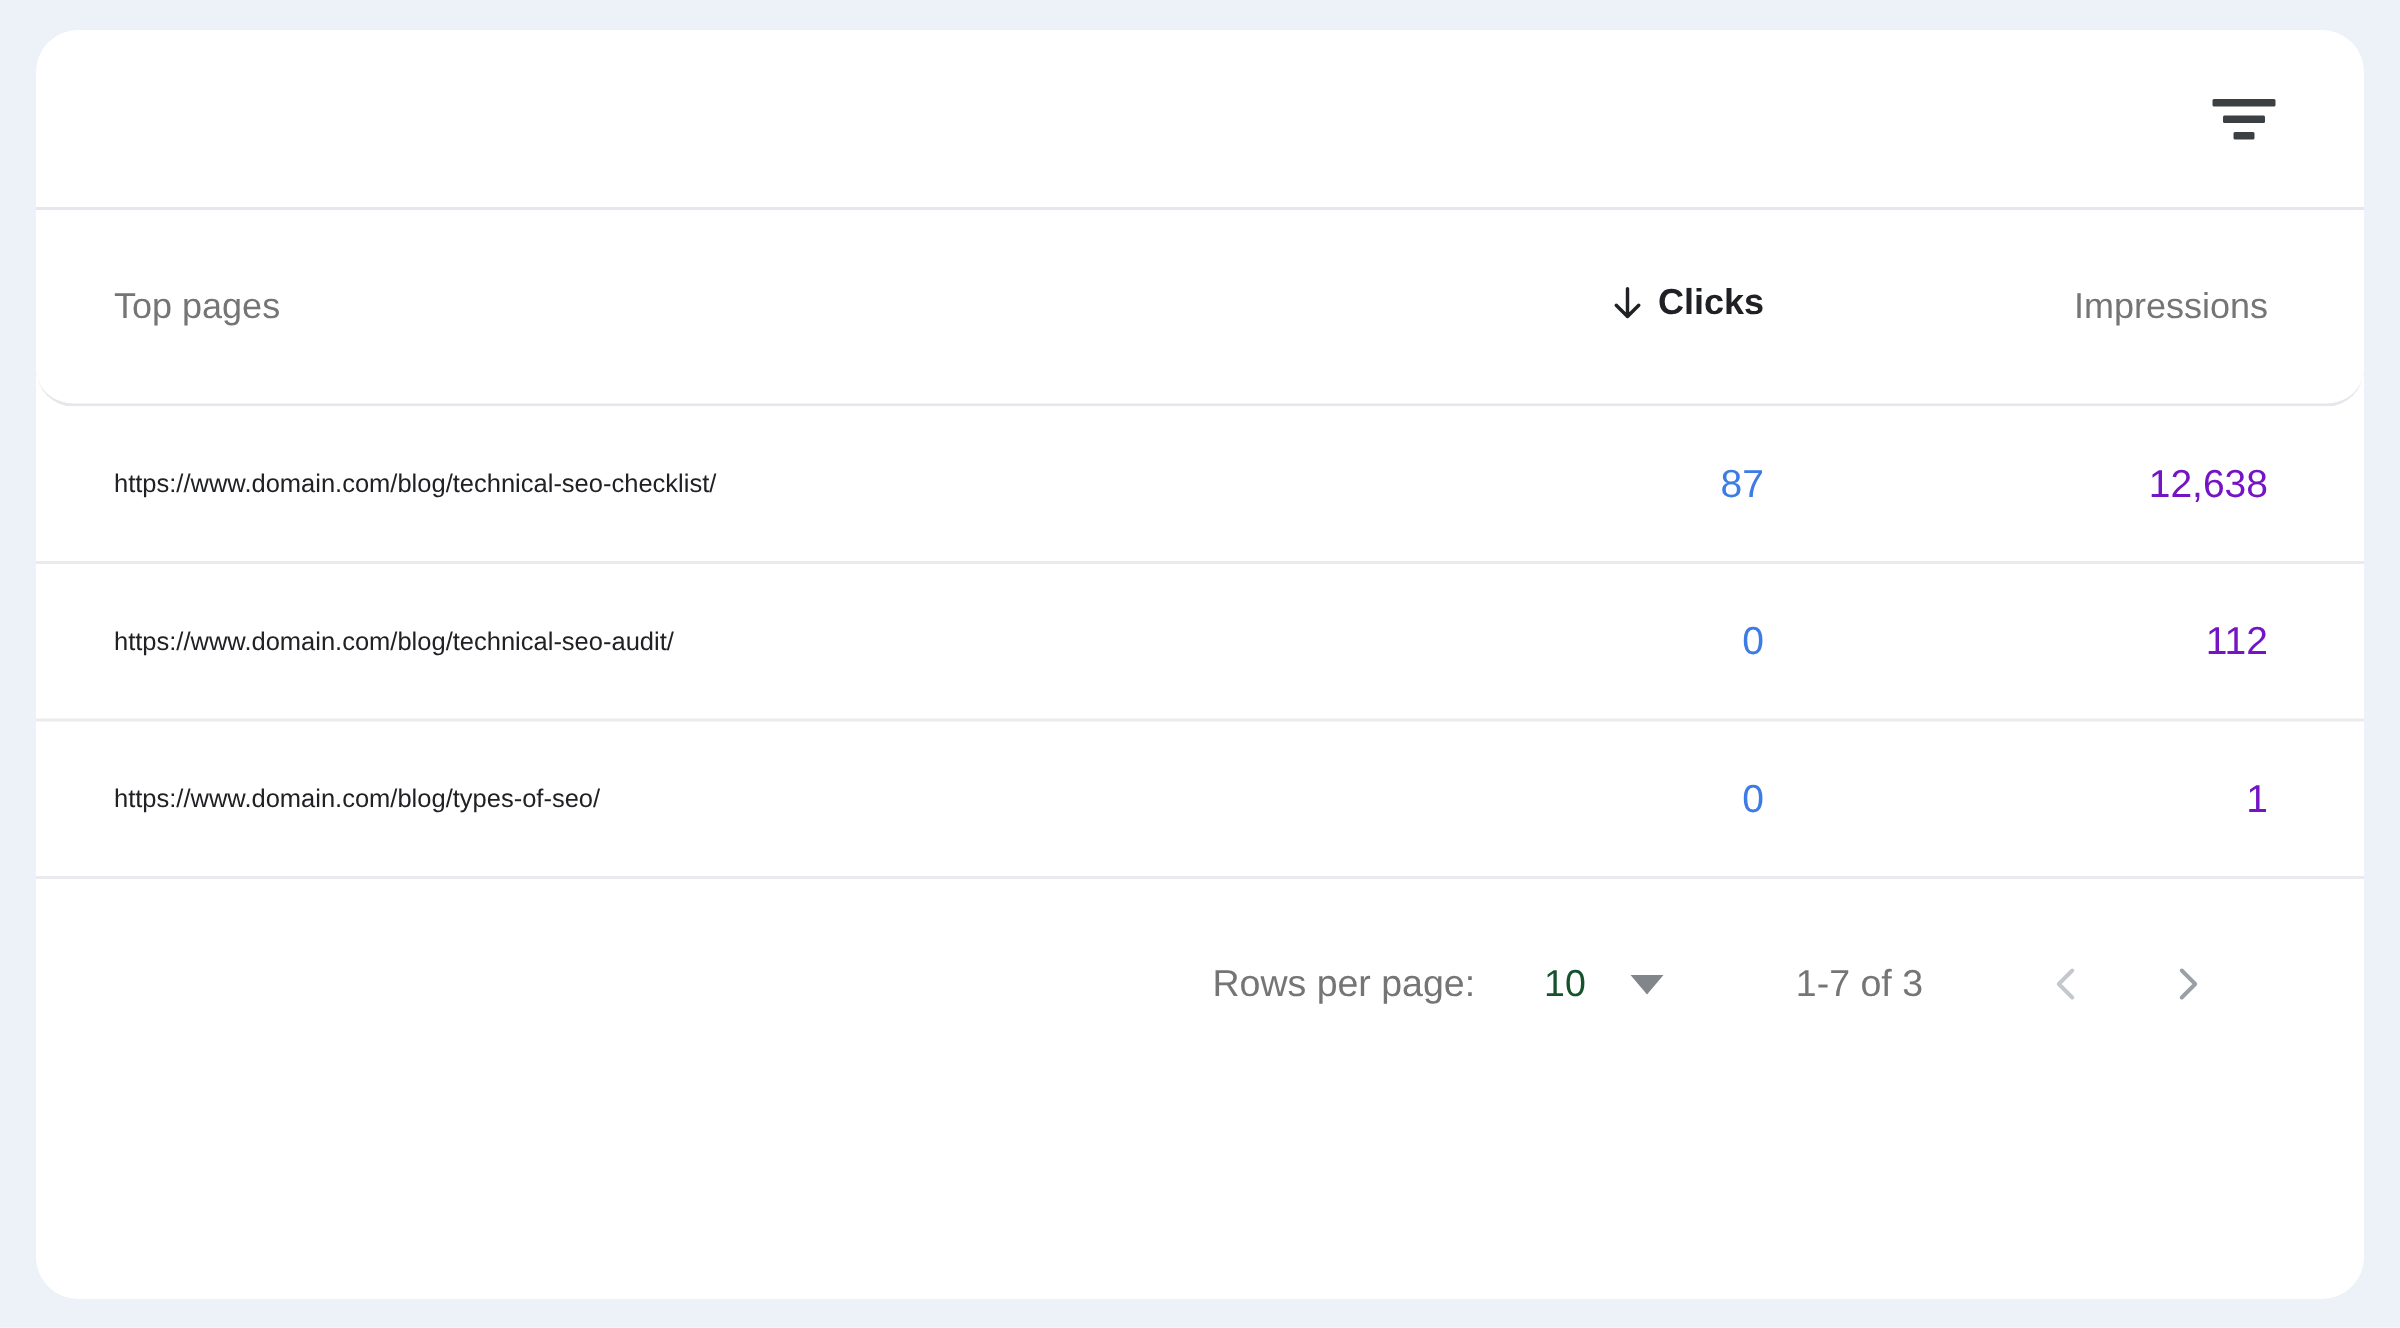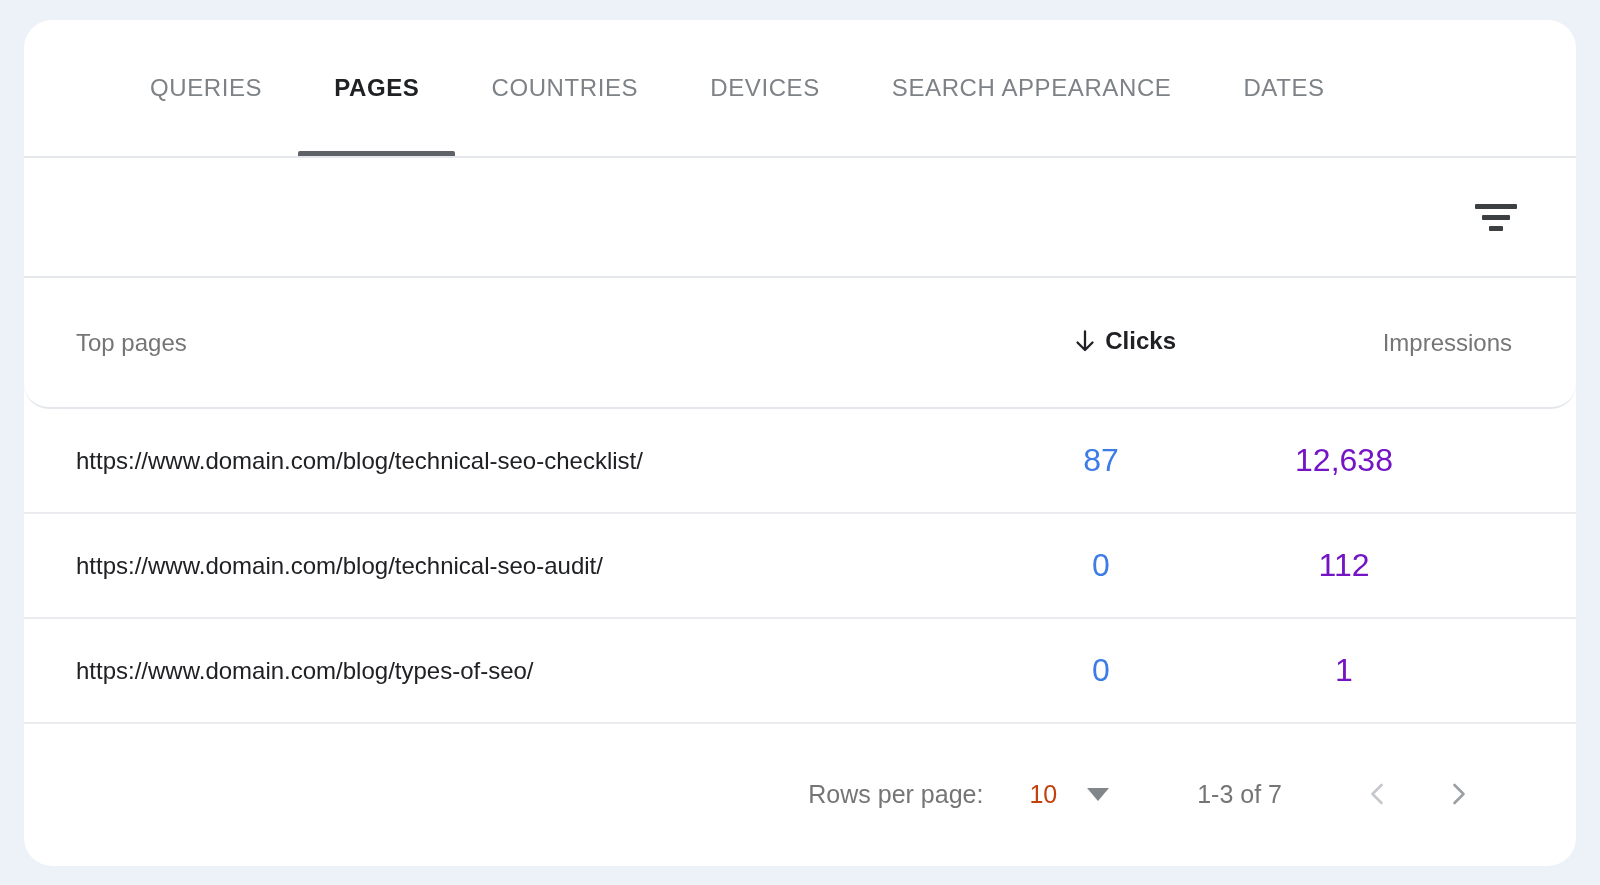--- a/index.html
+++ b/index.html
@@ -95,48 +95,48 @@
   .sort-arrow { display: inline-flex; }
   .trow {
     height: 105px;
     display: flex;
     align-items: center;
     padding: 0 64px 0 52px;
     border-bottom: 2px solid #e9ebee;
     cursor: pointer;
   }
   .url {
-    font-size: 24px;
+    font-size: 17px;
     color: #202124;
     white-space: nowrap;
     overflow: hidden;
     text-overflow: ellipsis;
   }
-  .num { font-size: 32px; text-align: center; }
+  .num { font-size: 26px; }
   .num-clicks { color: var(--clicks, #3d7be5); }
   .num-impressions { color: var(--impressions, #7414c4); }
   
   .pagination {
     height: 140px;
     display: flex;
     align-items: center;
     justify-content: flex-end;
     padding-right: 98px;
     font-size: 25px;
     color: #757575;
     margin-left: 12px;
   }
   .rpp-label { white-space: nowrap; }
   .rpp-select {
     display: inline-flex;
     align-items: center;
     cursor: pointer;
     margin-left: 46px;
   }
-  .rpp-value { color: #c2410c; }
+  .rpp-value { color: #14532d; }
   .dropdown-caret {
     width: 0; height: 0;
     margin-left: 30px;
     border-left: 11px solid transparent;
     border-right: 11px solid transparent;
     border-top: 13px solid #81868b;
   }
   .range { margin-left: 88px; white-space: nowrap; }
   .pager-btn {
     display: inline-flex;
@@ -146,28 +146,20 @@
     cursor: pointer;
   }
   .pager-prev { margin-left: 76px; }
   .pager-next { margin-left: 40px; }
 </style>
 </head>
 <body style="background: rgb(237, 241, 248);">
 
 <div class="card">
 
-  <div class="tabbar">
-    <div class="tab">QUERIES</div>
-    <div class="tab active">PAGES</div>
-    <div class="tab">COUNTRIES</div>
-    <div class="tab">DEVICES</div>
-    <div class="tab">SEARCH APPEARANCE</div>
-    <div class="tab">DATES</div>
-  </div>
 
   <div class="filter-row">
     <div class="filter-icon" title="">
       <div class="bar b1"></div>
       <div class="bar b2"></div>
       <div class="bar b3"></div>
     </div>
   </div>
 
   <div class="thead">
@@ -202,21 +194,21 @@
     <div class="col-clicks num num-clicks">0</div>
     <div class="col-impressions num num-impressions">1</div>
   </div>
 
   <div class="pagination">
     <span class="rpp-label">Rows per page:</span>
     <span class="rpp-select">
       <span class="rpp-value">10</span>
       <span class="dropdown-caret"></span>
     </span>
-    <span class="range">1-3 of 7</span>
+    <span class="range">1-7 of 3</span>
     <span class="pager-btn pager-prev">
       <svg width="32" height="32" viewBox="0 0 32 32" fill="none">
         <path d="M19.5 7 L10.5 16 L19.5 25" stroke="#c4c8cd" stroke-width="2.6" stroke-linecap="round" stroke-linejoin="round"></path>
       </svg>
     </span>
     <span class="pager-btn pager-next">
       <svg width="32" height="32" viewBox="0 0 32 32" fill="none">
         <path d="M12.5 7 L21.5 16 L12.5 25" stroke="#9aa0a6" stroke-width="2.6" stroke-linecap="round" stroke-linejoin="round"></path>
       </svg>
     </span>

